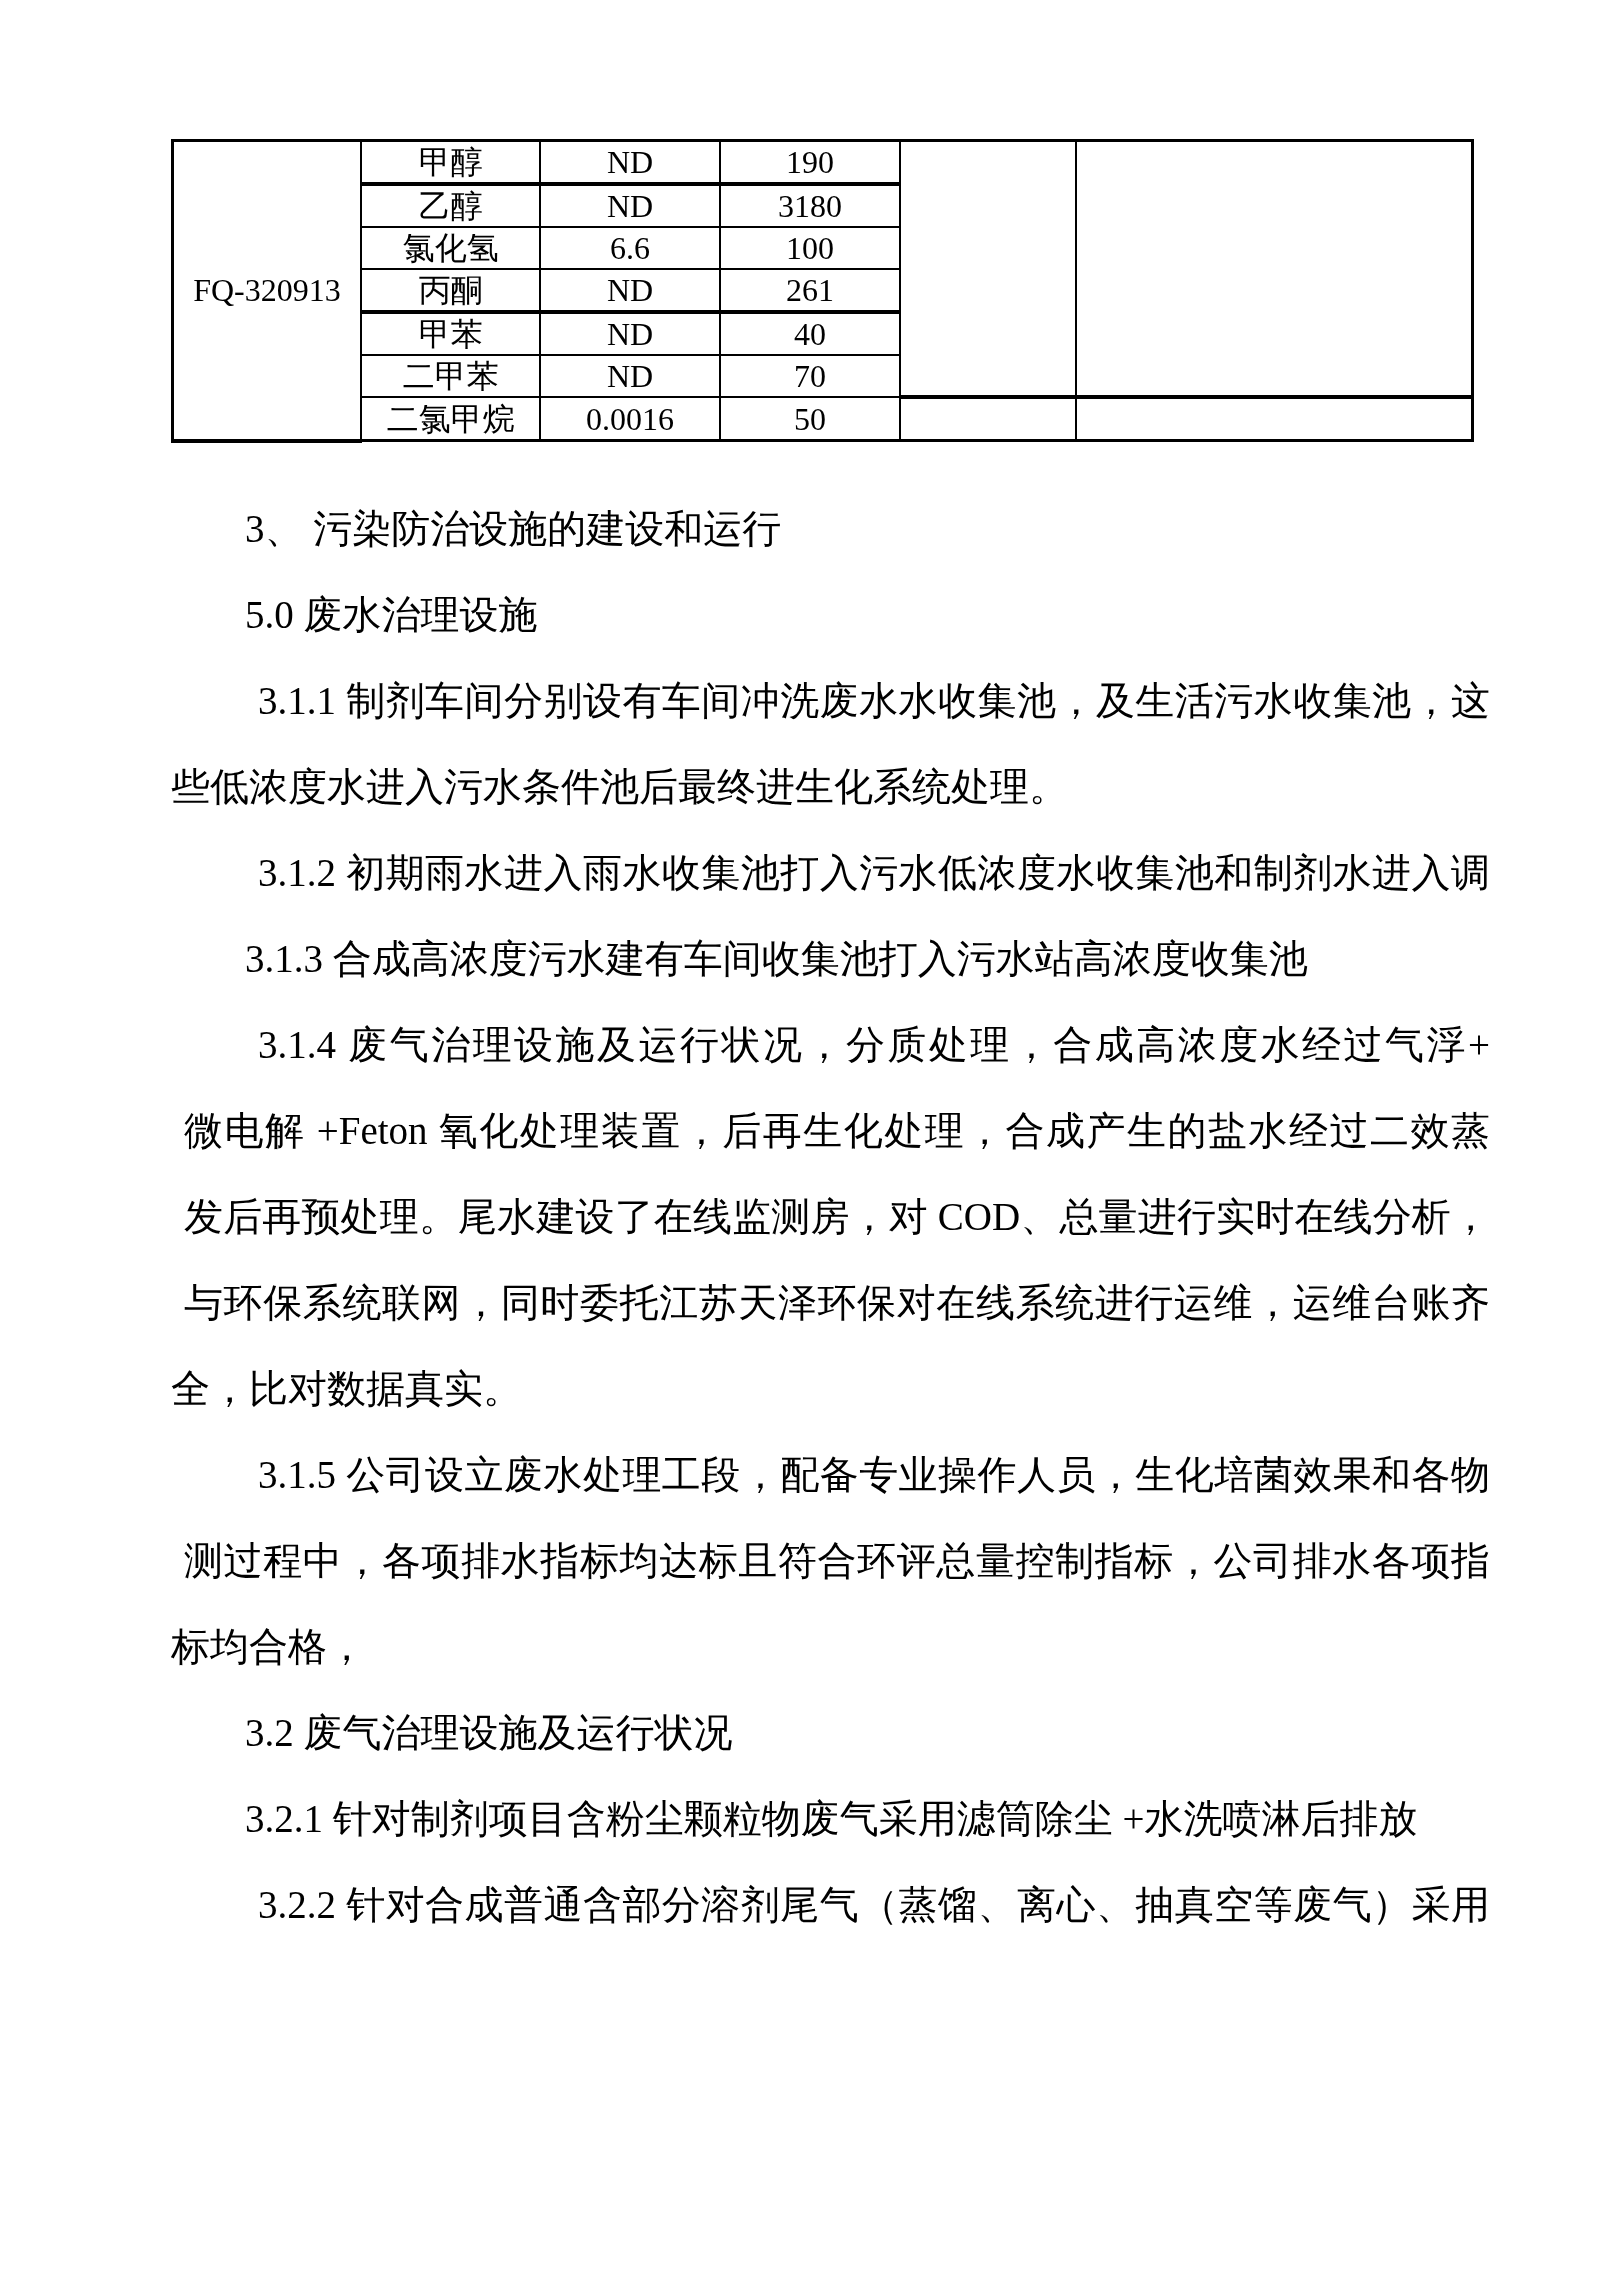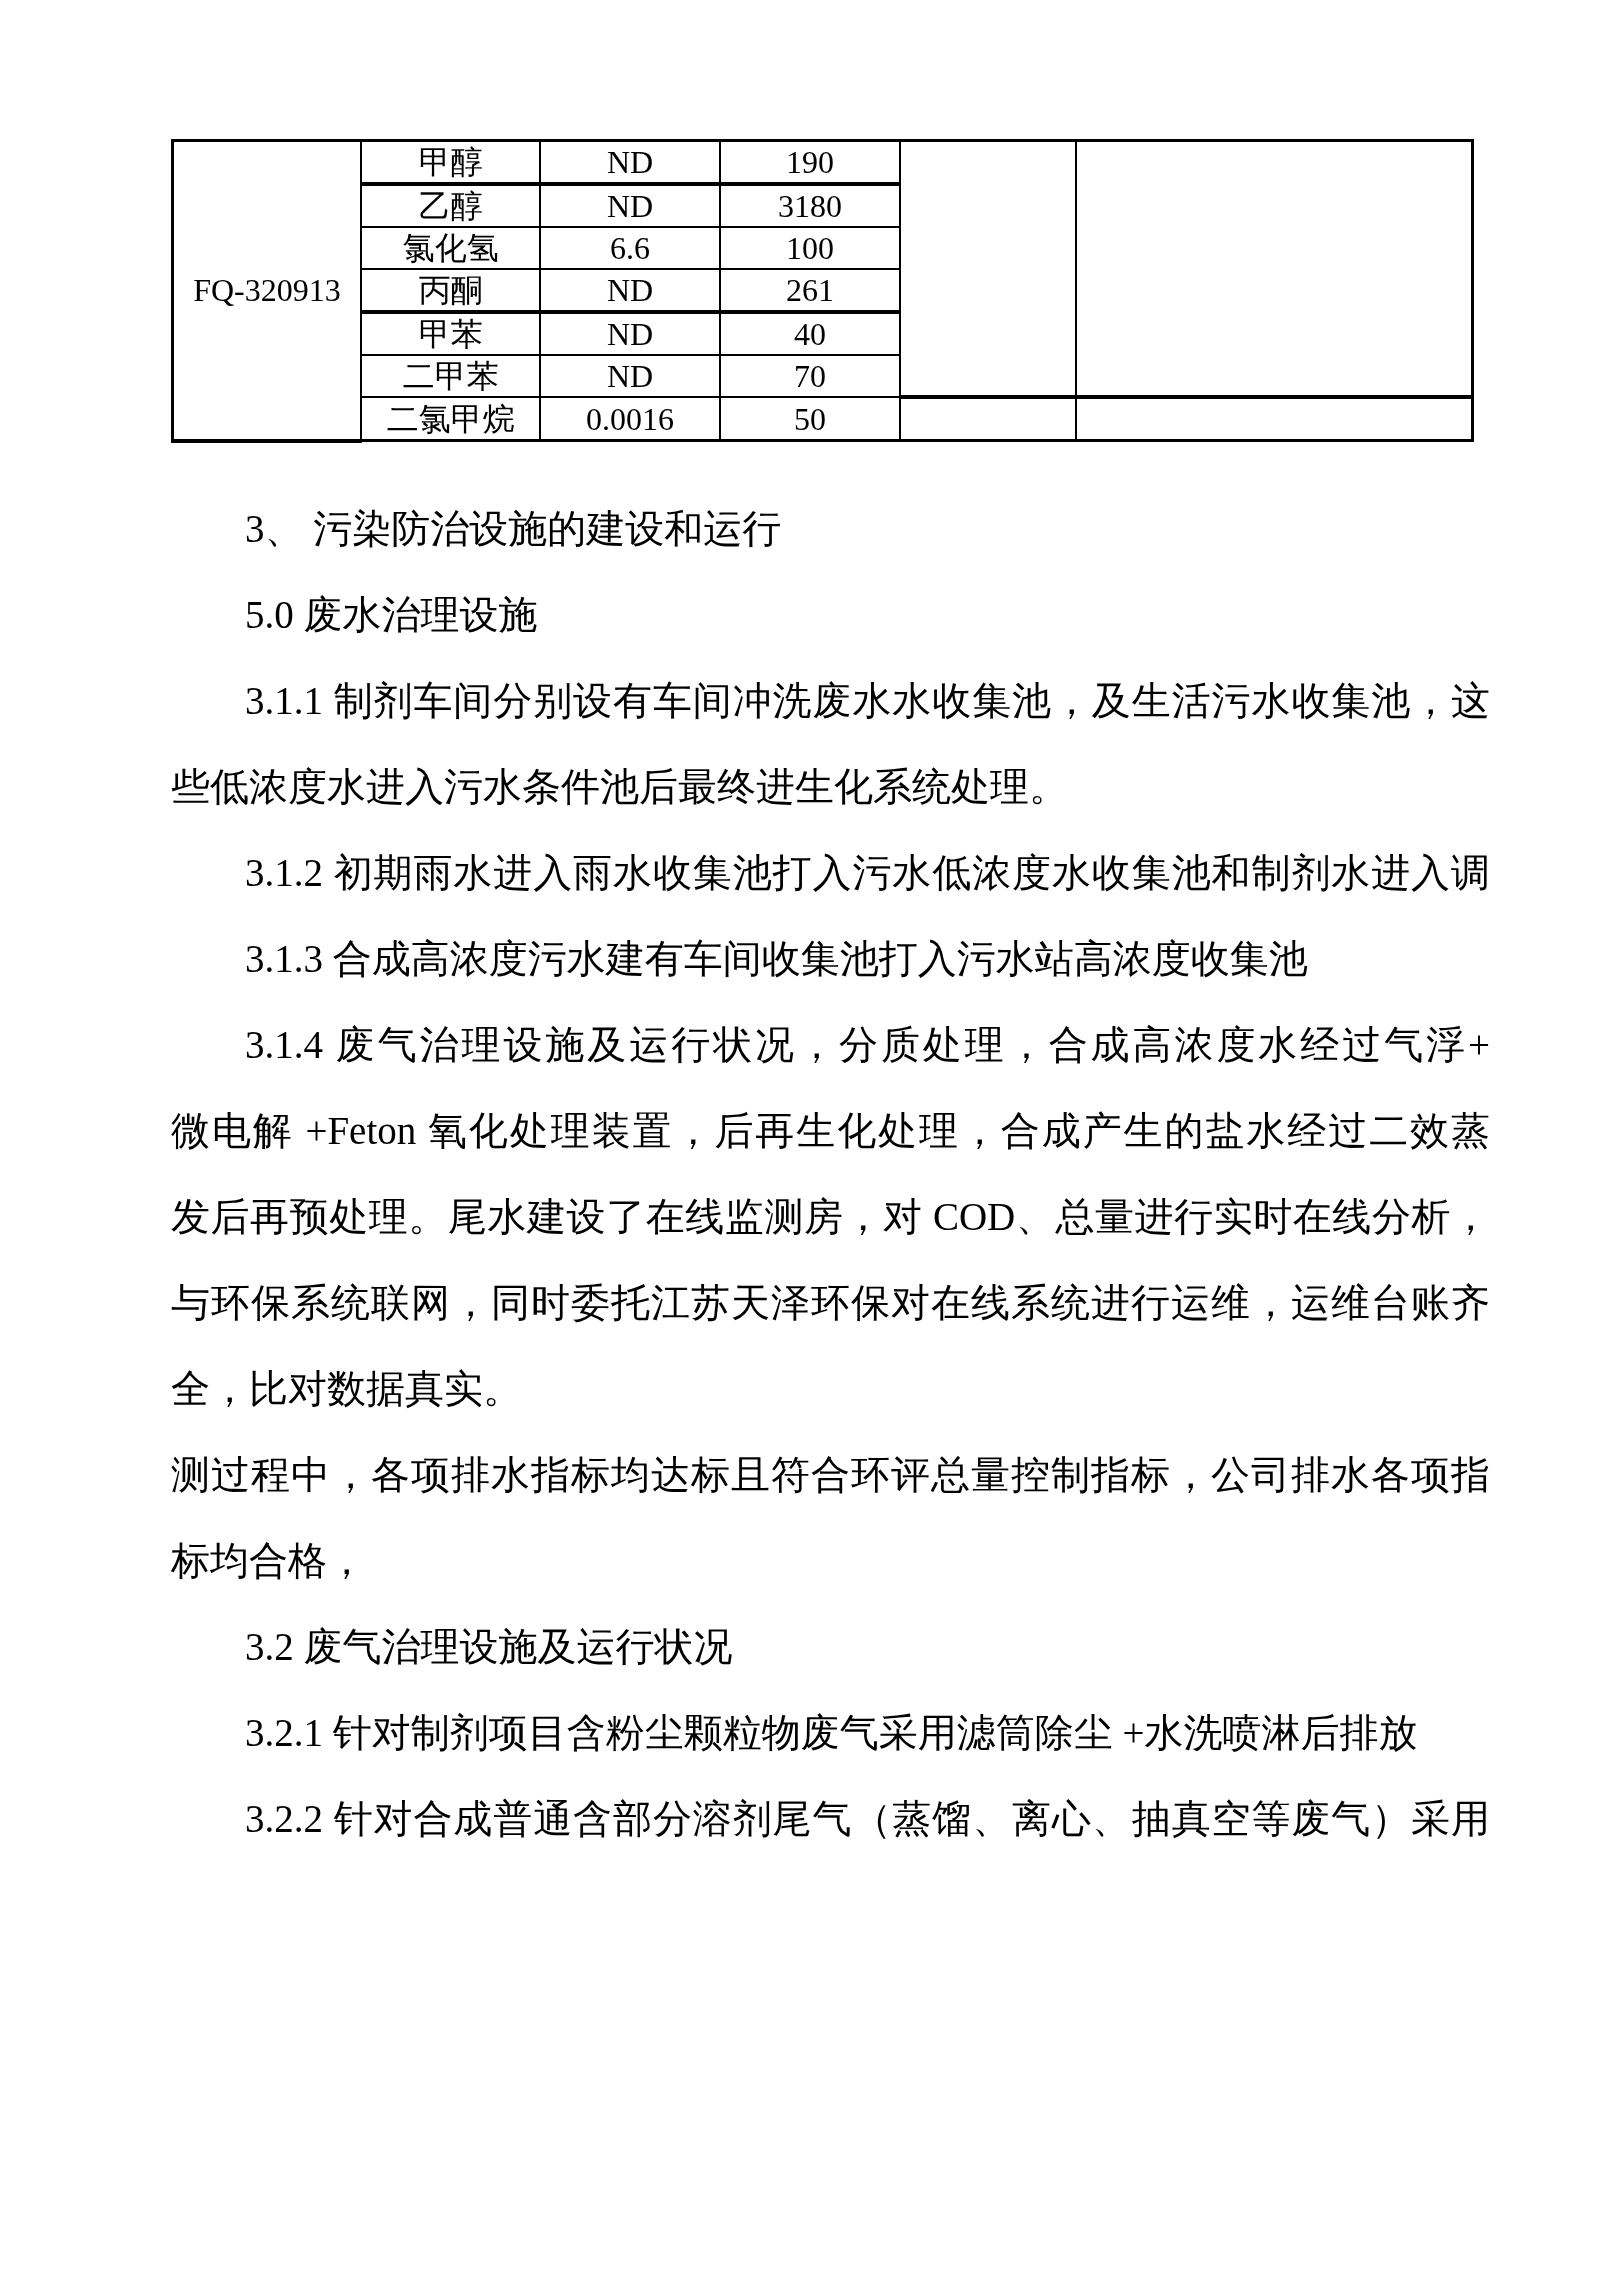--- a/index.html
+++ b/index.html
@@ -44,21 +44,21 @@
     font-size:39px;
     line-height:86px;
     color:#000;
   }
   .line{
     height:86px;
     overflow:hidden;
     white-space:normal;
   }
   .i{text-indent:74px;}
-  .j{text-align:justify;text-align-last:justify;}
+  .j{text-align:justify;text-align-last:justify;margin-left:13px;}
 </style>
 </head>
 <body>
 
 <div class="page">
 
   <table class="doc-table">
     <colgroup>
       <col style="width:188px">
       <col style="width:179px">
@@ -116,20 +116,21 @@
     <div class="line i">5.0 废水治理设施</div>
     <div class="line i j">3.1.1 制剂车间分别设有车间冲洗废水水收集池，及生活污水收集池，这</div>
     <div class="line">些低浓度水进入污水条件池后最终进生化系统处理。</div>
     <div class="line i j">3.1.2 初期雨水进入雨水收集池打入污水低浓度水收集池和制剂水进入调</div>
     <div class="line i">3.1.3 合成高浓度污水建有车间收集池打入污水站高浓度收集池</div>
     <div class="line i j">3.1.4 废气治理设施及运行状况，分质处理，合成高浓度水经过气浮+</div>
     <div class="line j">微电解 +Feton 氧化处理装置，后再生化处理，合成产生的盐水经过二效蒸</div>
     <div class="line j">发后再预处理。尾水建设了在线监测房，对 COD、总量进行实时在线分析，</div>
     <div class="line j">与环保系统联网，同时委托江苏天泽环保对在线系统进行运维，运维台账齐</div>
     <div class="line">全，比对数据真实。</div>
+    <div class="line i j">3.1.5 公司设立废水处理工段，配备专业操作人员，生化培菌效果和各物</div>
     <div class="line j">测过程中，各项排水指标均达标且符合环评总量控制指标，公司排水各项指</div>
     <div class="line">标均合格，</div>
     <div class="line i">3.2 废气治理设施及运行状况</div>
     <div class="line i">3.2.1 针对制剂项目含粉尘颗粒物废气采用滤筒除尘 +水洗喷淋后排放</div>
     <div class="line i j">3.2.2 针对合成普通含部分溶剂尾气（蒸馏、离心、抽真空等废气）采用</div>
   </div>
 
 </div>
 
 

